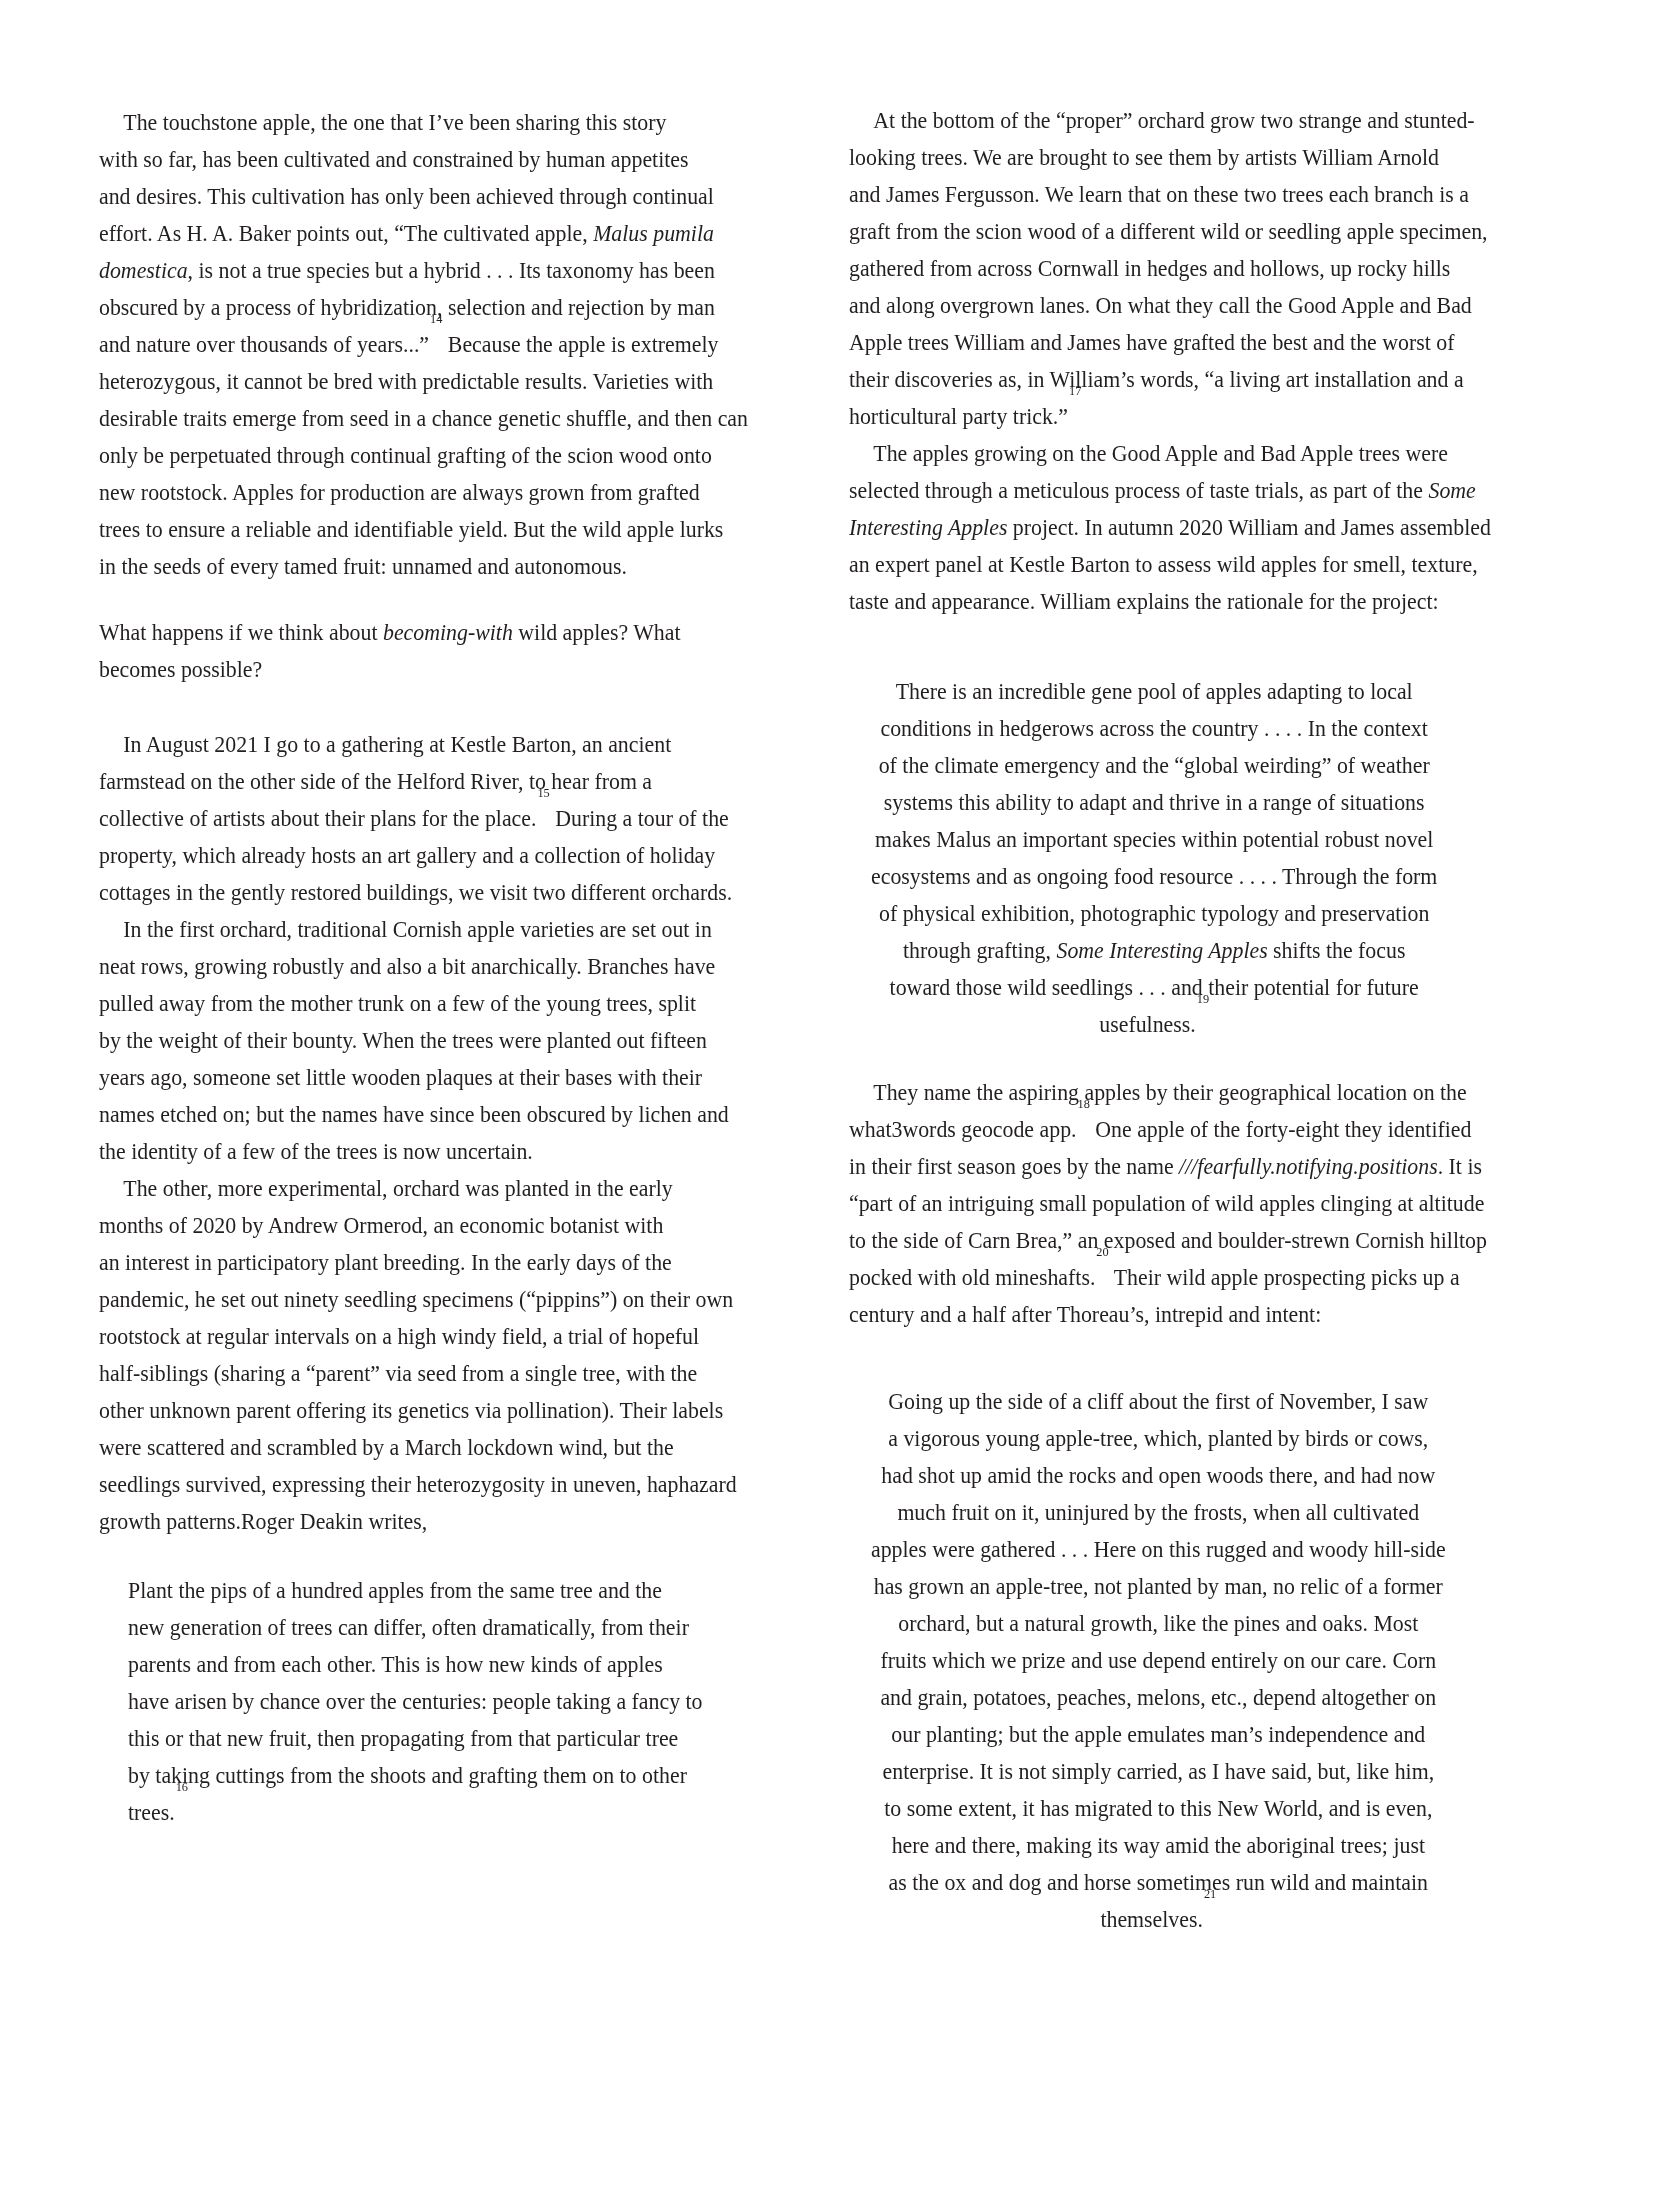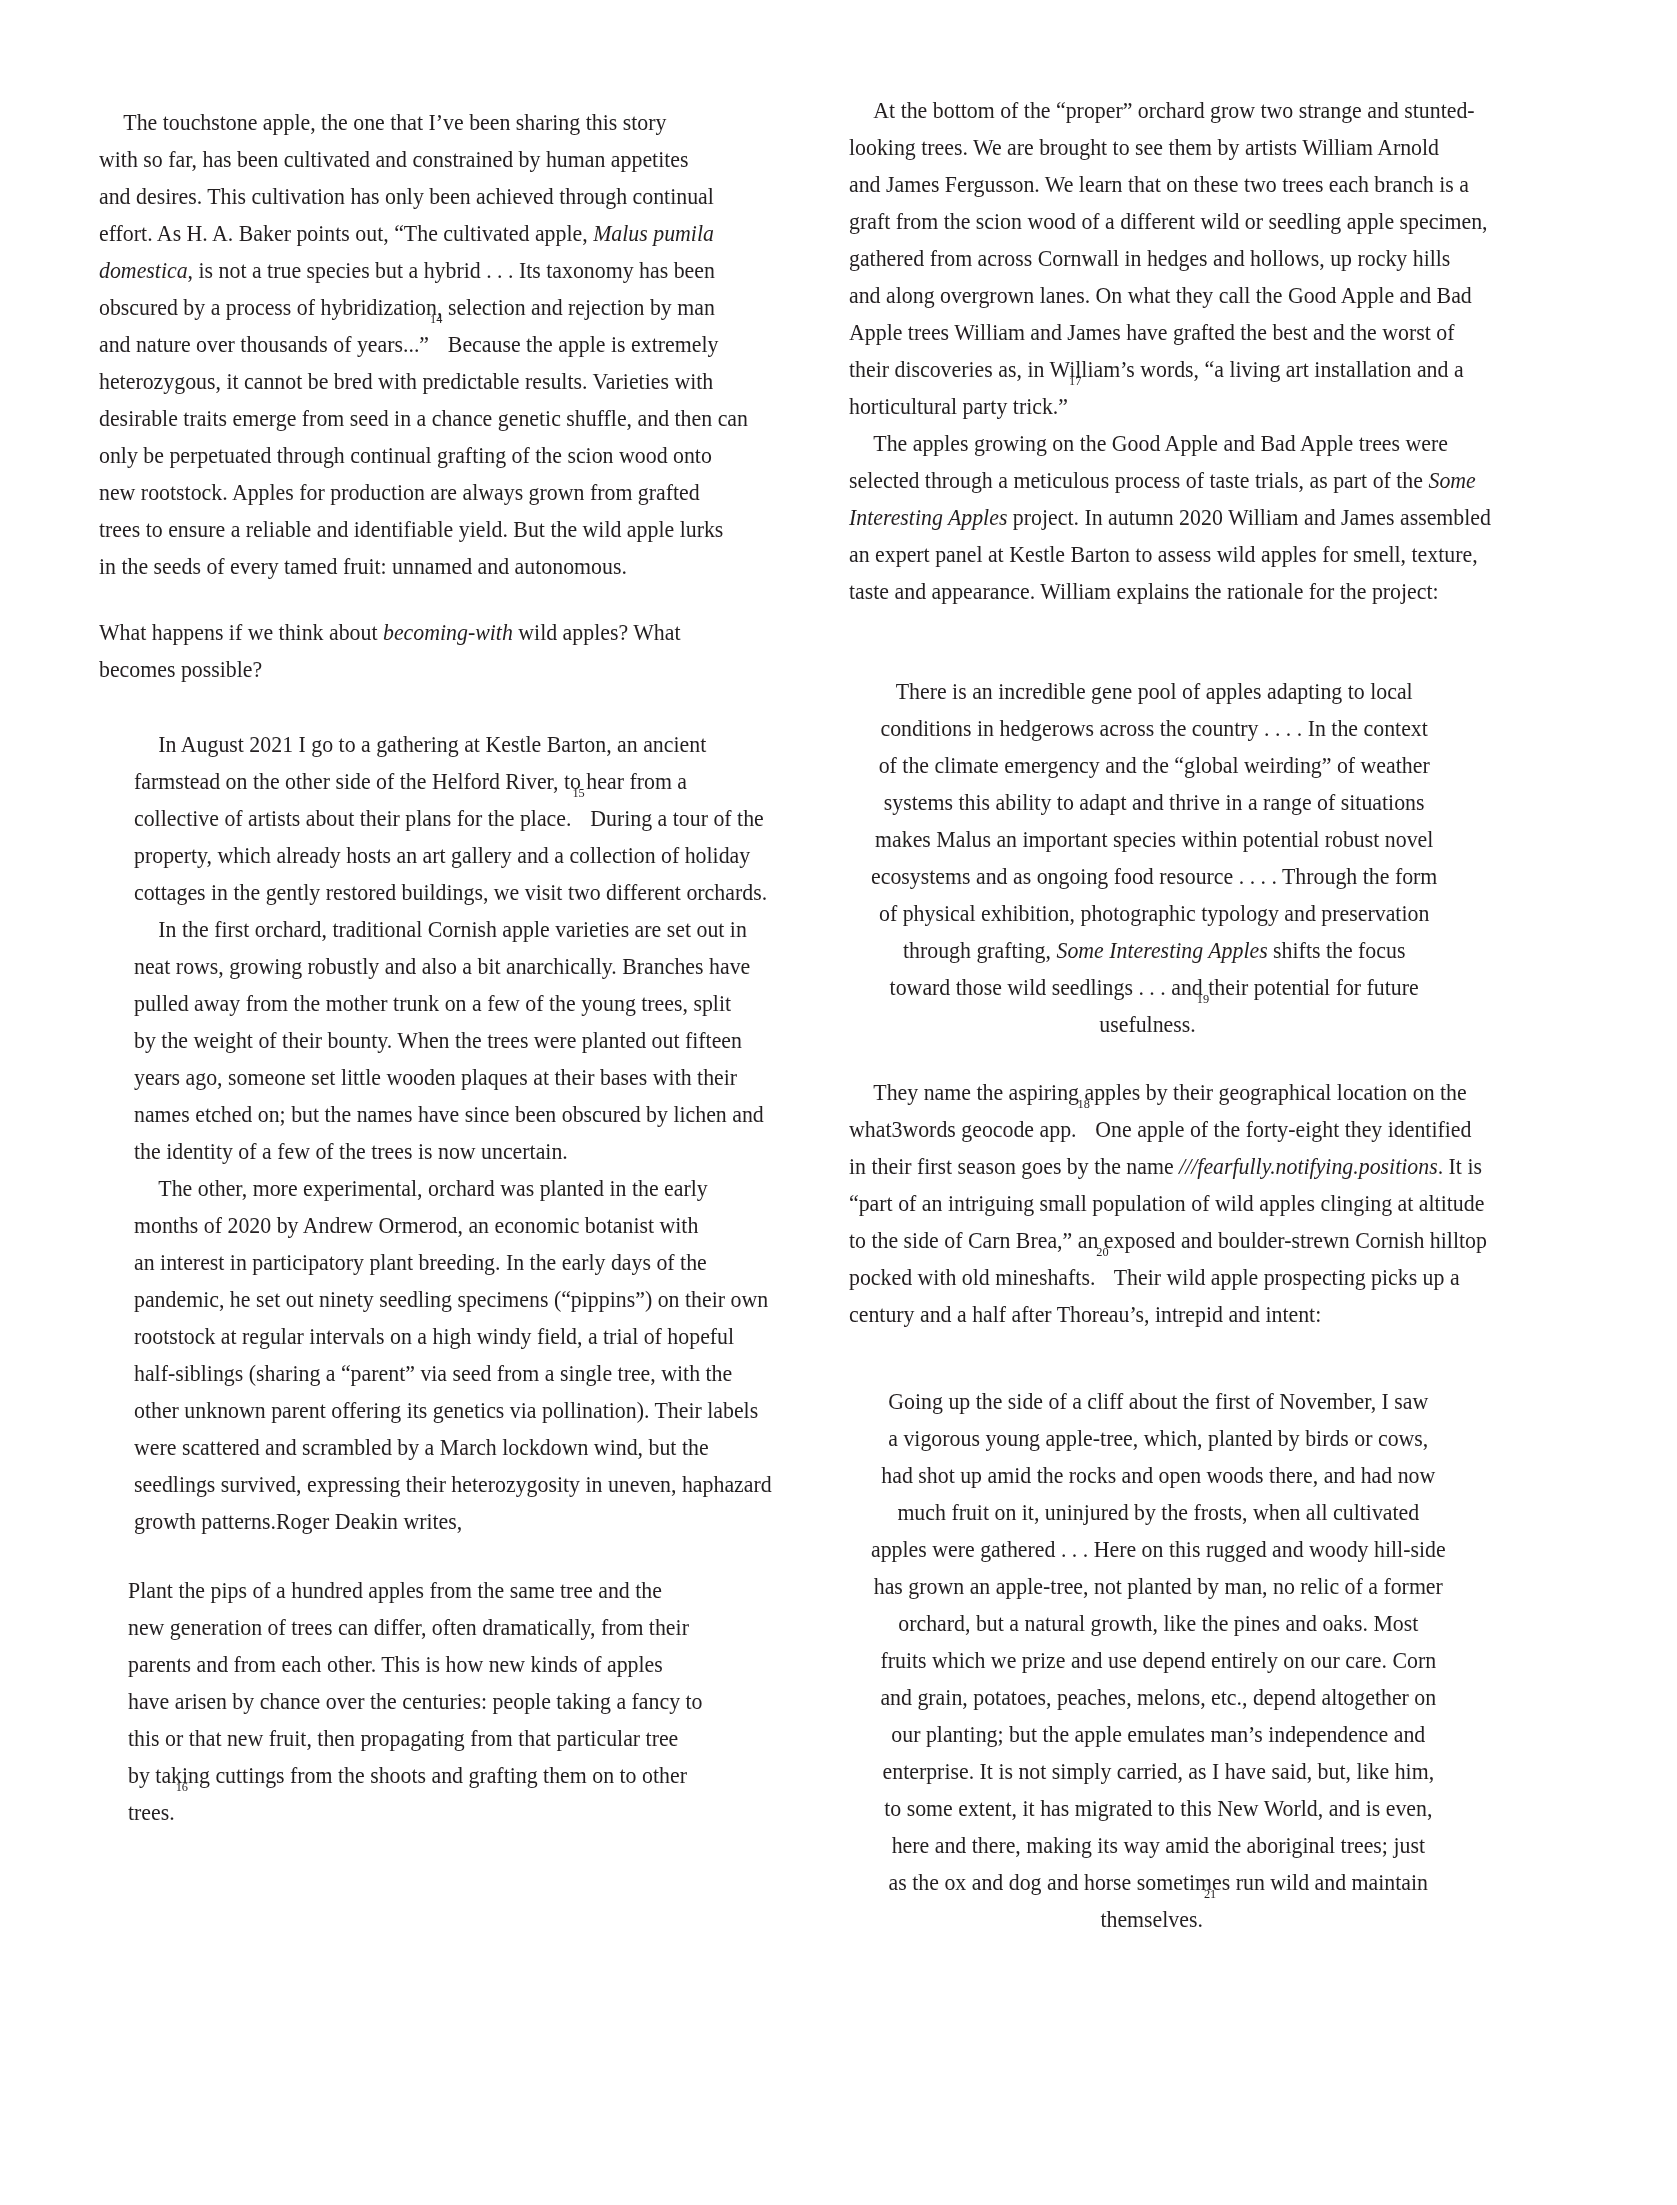--- a/index.html
+++ b/index.html
@@ -35,21 +35,21 @@
       <span class="line"><span>desirable traits emerge from seed in a chance genetic shuffle, and then can</span></span>
       <span class="line"><span>only be perpetuated through continual grafting of the scion wood onto</span></span>
       <span class="line"><span>new rootstock. Apples for production are always grown from grafted</span></span>
       <span class="line"><span>trees to ensure a reliable and identifiable yield. But the wild apple lurks</span></span>
       <span class="line"><span>in the seeds of every tamed fruit: unnamed and autonomous.</span></span>
     </div>
   <div class="block left-col" style="top: 614px;">
       <span class="line"><span>What happens if we think about </span><em>becoming-with</em><span> wild apples? What</span></span>
       <span class="line"><span>becomes possible?</span></span>
     </div>
-  <div class="block left-col" style="top: 726px; margin-left: 35px;">
+  <div class="block left-col" style="top: 726px;">
       <span class="line indent"><span>In August 2021 I go to a gathering at Kestle Barton, an ancient</span></span>
       <span class="line"><span>farmstead on the other side of the Helford River, to hear from a</span></span>
       <span class="line"><span>collective of artists about their plans for the place.</span><sup>15</sup><span> During a tour of the</span></span>
       <span class="line"><span>property, which already hosts an art gallery and a collection of holiday</span></span>
       <span class="line"><span>cottages in the gently restored buildings, we visit two different orchards.</span></span>
       <span class="line indent"><span>In the first orchard, traditional Cornish apple varieties are set out in</span></span>
       <span class="line"><span>neat rows, growing robustly and also a bit anarchically. Branches have</span></span>
       <span class="line"><span>pulled away from the mother trunk on a few of the young trees, split</span></span>
       <span class="line"><span>by the weight of their bounty. When the trees were planted out fifteen</span></span>
       <span class="line"><span>years ago, someone set little wooden plaques at their bases with their</span></span>
@@ -69,21 +69,21 @@
   <div class="block left-quote" style="top: 1572px;">
       <span class="line"><span>Plant the pips of a hundred apples from the same tree and the</span></span>
       <span class="line"><span>new generation of trees can differ, often dramatically, from their</span></span>
       <span class="line"><span>parents and from each other. This is how new kinds of apples</span></span>
       <span class="line"><span>have arisen by chance over the centuries: people taking a fancy to</span></span>
       <span class="line"><span>this or that new fruit, then propagating from that particular tree</span></span>
       <span class="line"><span>by taking cuttings from the shoots and grafting them on to other</span></span>
       <span class="line"><span>trees.</span><sup>16</sup></span>
     </div>
 
-  <div class="block right-col" style="top: 92px;">
+  <div class="block right-col" style="top: 102px;">
       <span class="line indent"><span>At the bottom of the “proper” orchard grow two strange and stunted-</span></span>
       <span class="line"><span>looking trees. We are brought to see them by artists William Arnold</span></span>
       <span class="line"><span>and James Fergusson. We learn that on these two trees each branch is a</span></span>
       <span class="line"><span>graft from the scion wood of a different wild or seedling apple specimen,</span></span>
       <span class="line"><span>gathered from across Cornwall in hedges and hollows, up rocky hills</span></span>
       <span class="line"><span>and along overgrown lanes. On what they call the Good Apple and Bad</span></span>
       <span class="line"><span>Apple trees William and James have grafted the best and the worst of</span></span>
       <span class="line"><span>their discoveries as, in William’s words, “a living art installation and a</span></span>
       <span class="line"><span>horticultural party trick.”</span><sup>17</sup></span>
       <span class="line indent"><span>The apples growing on the Good Apple and Bad Apple trees were</span></span>

